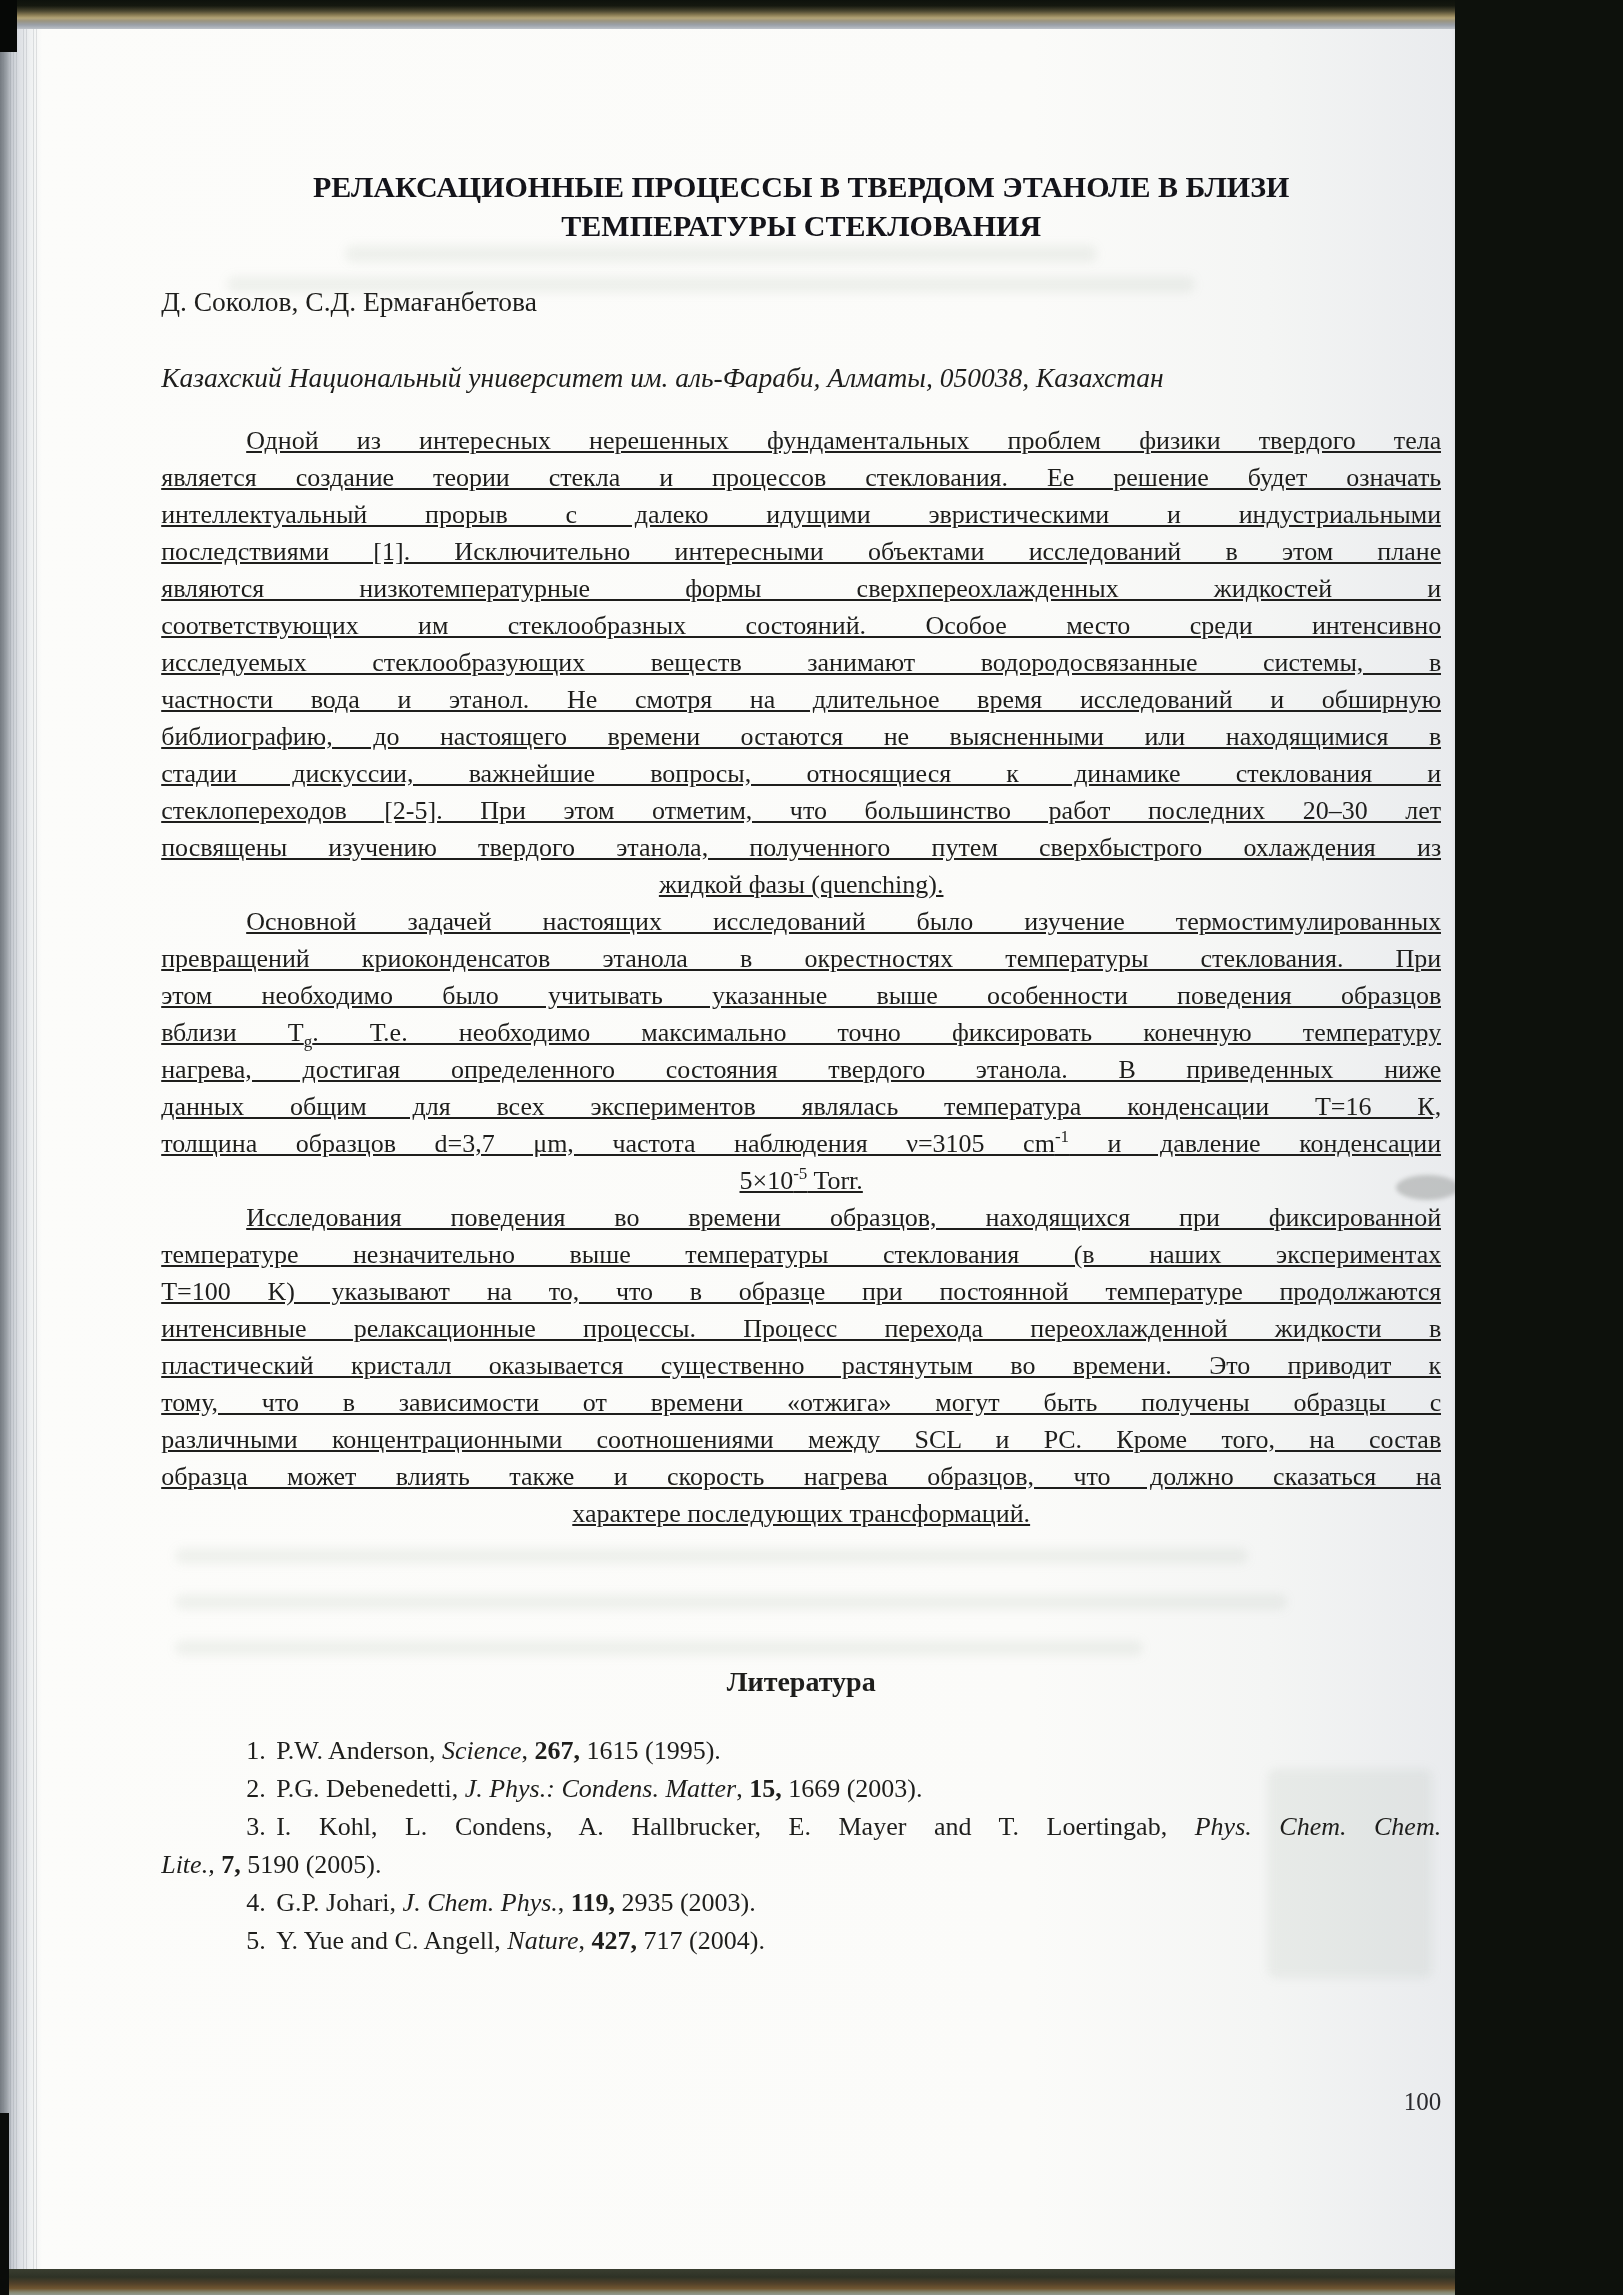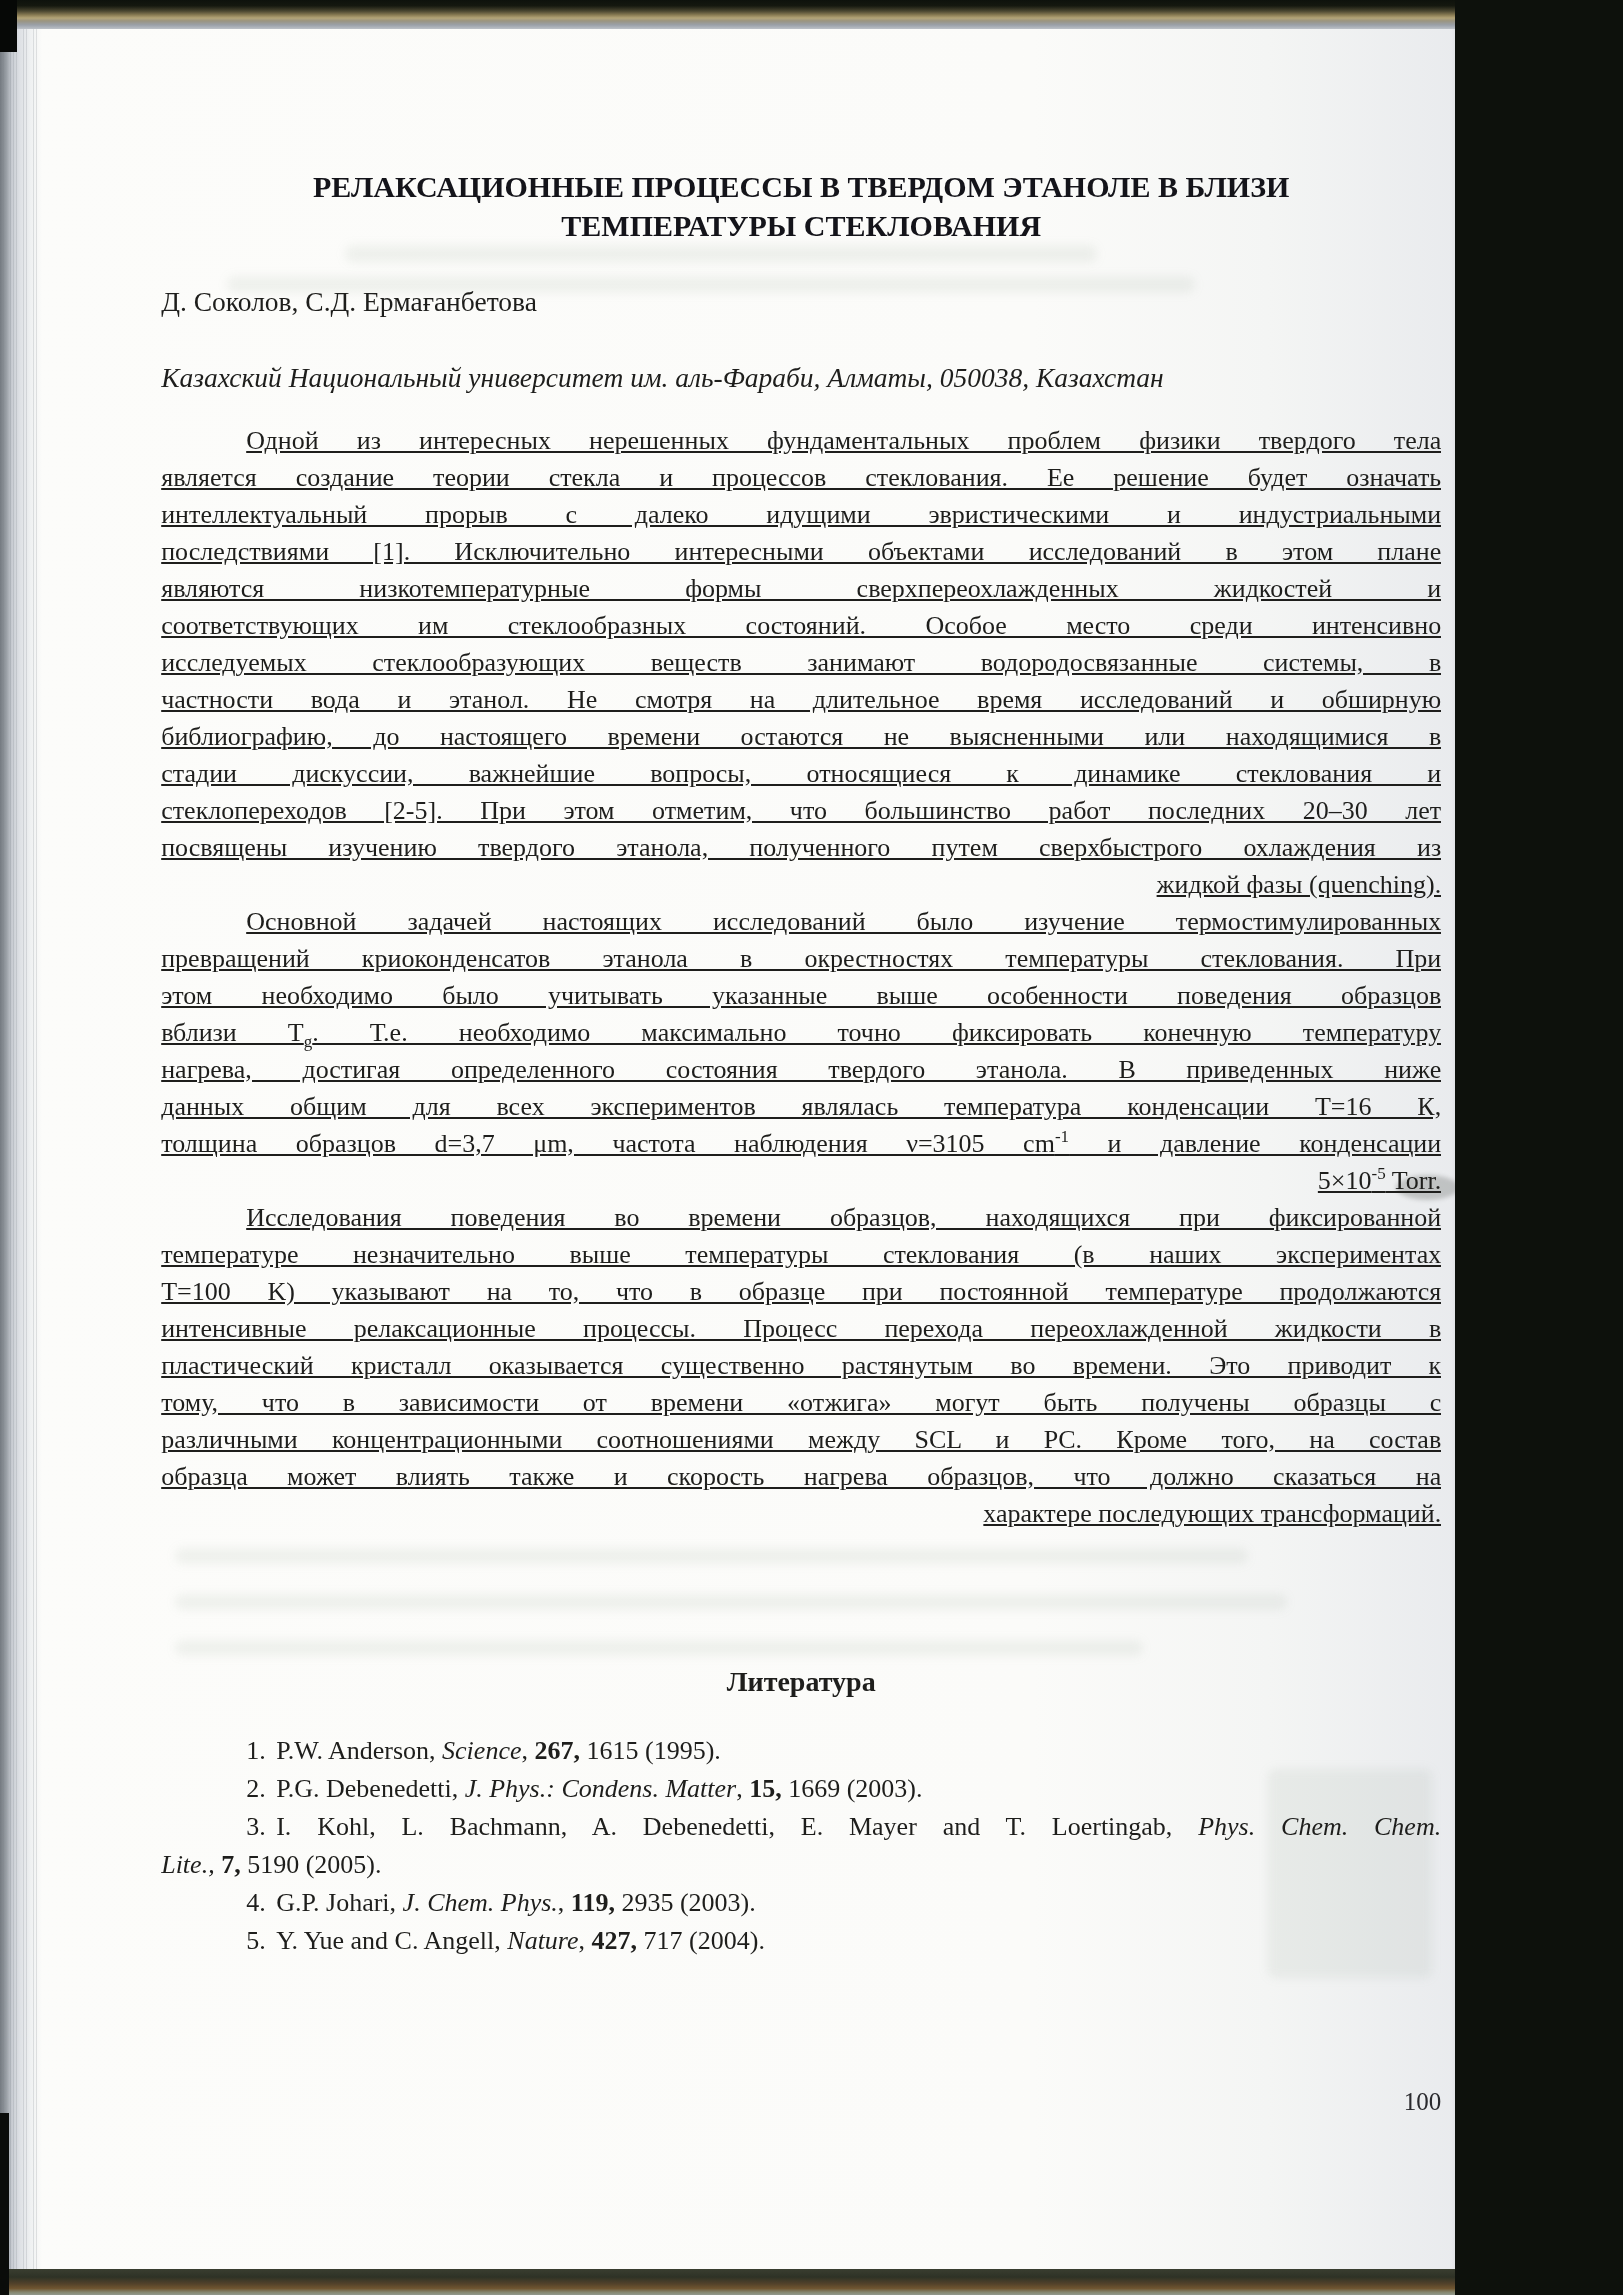--- a/index.html
+++ b/index.html
@@ -35,21 +35,21 @@
 
   
   .content{position:absolute;left:156px;top:0;width:1280px;}
   .title{font-weight:bold;font-size:30px;line-height:39px;text-align:center;color:#14141a;margin-top:138px;}
   .authors{font-size:27.5px;line-height:37px;text-align:left;margin-top:38px;}
   .affiliation{font-size:27.5px;line-height:37px;font-style:italic;margin-top:39px;}
   .para{margin:0;text-decoration:underline;}
   .para-first{margin-top:26px;}
   .jline,.lline{font-size:26px;line-height:37px;height:37px;overflow:hidden;}
   .jline{text-align:justify;text-align-last:justify;}
-  .lline{text-align:right;}
+  .lline{text-align:center;}
   .ind{text-indent:85px;}
   sub{font-size:17px;vertical-align:-5.9px;line-height:0;}
   sup{font-size:17px;vertical-align:9.8px;line-height:0;}
   .ref-heading{font-size:28px;font-weight:bold;text-align:center;margin-top:134px;}
   .refs{margin-top:34px;}
   .ref-line{font-size:26px;line-height:38px;height:38px;overflow:hidden;}
   .ref-first{text-indent:85px;}
   .ref-just{text-align:justify;text-align-last:justify;}
   .ref-num{margin-right:10.5px;}
   .it{font-style:italic;}
@@ -119,21 +119,21 @@
         <div class="jline">различными концентрационными соотношениями между SCL и PC. Кроме того, на состав</div>
         <div class="jline">образца может влиять также и скорость нагрева образцов, что должно сказаться на</div>
         <div class="lline">характере последующих трансформаций.</div>
       </div>
 
       <div class="ref-heading">Литература</div>
 
       <div class="refs">
         <div class="ref-line ref-first"><span class="ref-num">1.</span><span>P.W. Anderson, </span><span class="it">Science</span><span>, </span><span class="bd">267,</span><span> 1615 (1995).</span></div>
         <div class="ref-line ref-first"><span class="ref-num">2.</span><span>P.G. Debenedetti, </span><span class="it">J. Phys.: Condens. Matter</span><span>, </span><span class="bd">15,</span><span> 1669 (2003).</span></div>
-        <div class="ref-line ref-first ref-just"><span class="ref-num">3.</span><span>I. Kohl, L. Bachmann, A. Debenedetti, E. Mayer and T. Loertingab, </span><span class="it">Phys. Chem. Chem.</span></div>
+        <div class="ref-line ref-first ref-just"><span class="ref-num">3.</span><span>I. Kohl, L. Condens, A. Hallbrucker, E. Mayer and T. Loertingab, </span><span class="it">Phys. Chem. Chem.</span></div>
         <div class="ref-line"><span class="it">Lite.,</span><span> </span><span class="bd">7,</span><span> 5190 (2005).</span></div>
         <div class="ref-line ref-first"><span class="ref-num">4.</span><span>G.P. Johari, </span><span class="it">J. Chem. Phys.</span><span>, </span><span class="bd">119,</span><span> 2935 (2003).</span></div>
         <div class="ref-line ref-first"><span class="ref-num">5.</span><span>Y. Yue and C. Angell, </span><span class="it">Nature</span><span>, </span><span class="bd">427,</span><span> 717 (2004).</span></div>
       </div>
 
       <div class="page-number">100</div>
 
     </div>
   </div>
 

